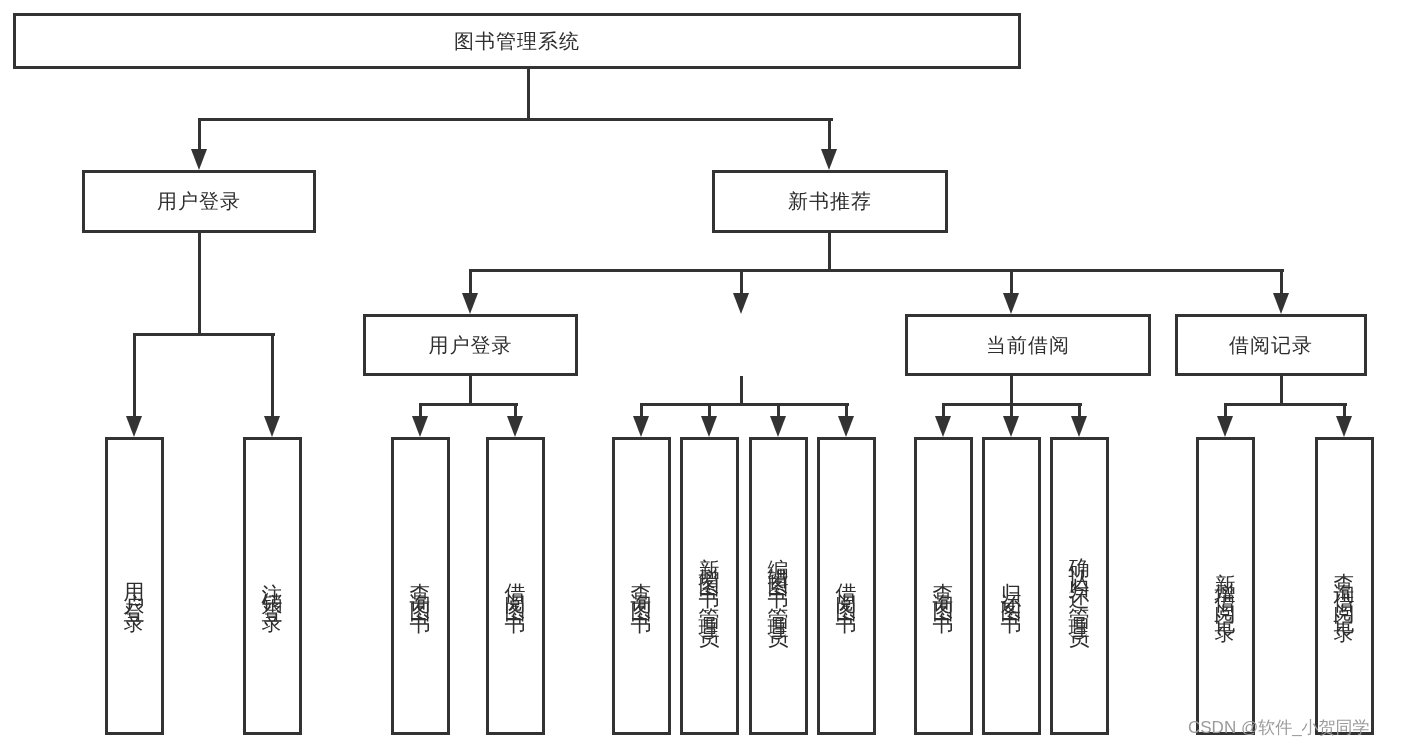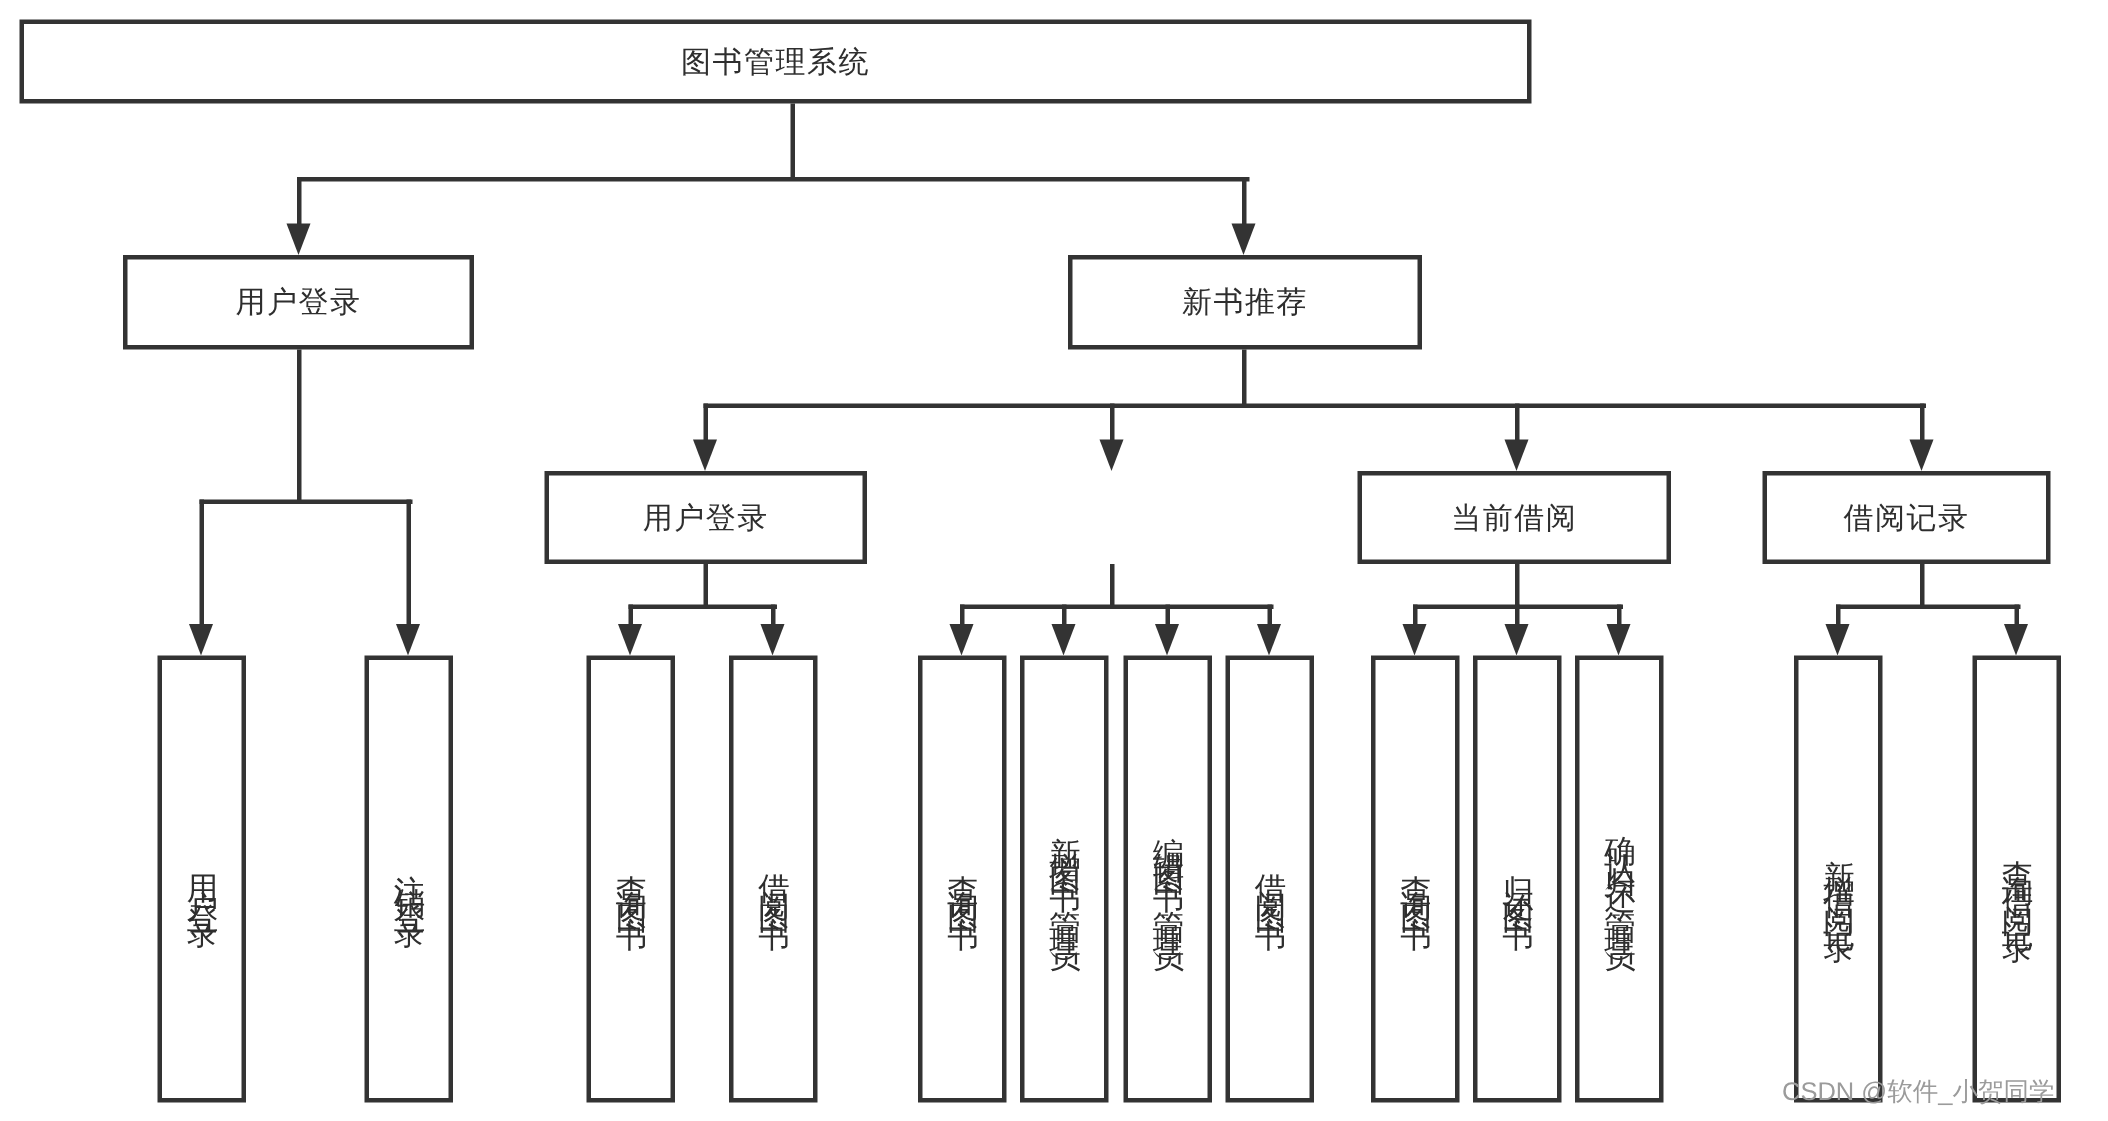--- a/index.html
+++ b/index.html
@@ -69,21 +69,21 @@
   <i class="vline" style="left:740px;top:269px;height:27px"></i>
   <i class="arrow" style="left:733px;top:293px"></i>
   <i class="vline" style="left:1010px;top:269px;height:27px"></i>
   <i class="arrow" style="left:1003px;top:293px"></i>
   <i class="vline" style="left:1280px;top:269px;height:27px"></i>
   <i class="arrow" style="left:1273px;top:293px"></i>
 
   <div class="box" style="left:363px;top:314px;width:215px;height:62px">
     <span class="hlabel">用户登录</span>
   </div>
-  <div class="box" style="left:905px;top:314px;width:209px;height:62px">
+  <div class="box" style="left:905px;top:314px;width:246px;height:62px">
     <span class="hlabel">当前借阅</span>
   </div>
   <div class="box" style="left:1175px;top:314px;width:192px;height:62px">
     <span class="hlabel">借阅记录</span>
   </div>
 
   <i class="vline" style="left:469px;top:376px;height:30px"></i>
   <i class="hline" style="left:419px;top:403px;width:99px"></i>
   <i class="vline" style="left:419px;top:403px;height:15px"></i>
   <i class="arrow" style="left:412px;top:416px"></i>

